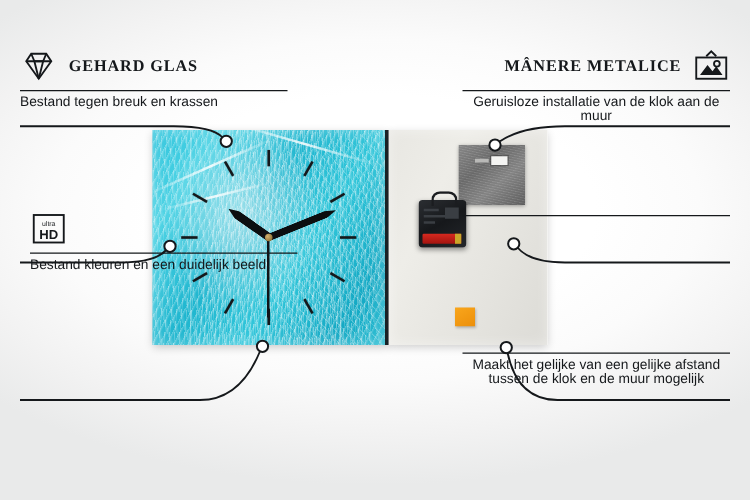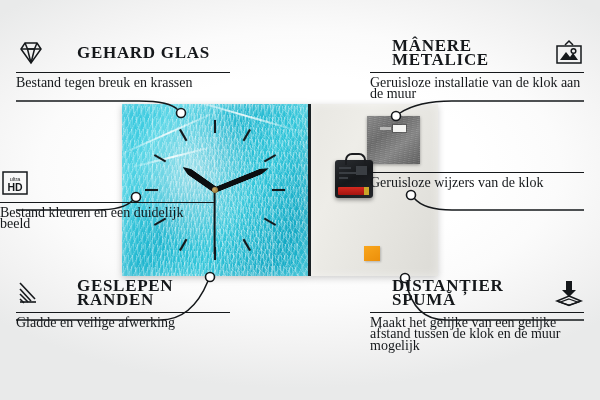--- a/index.html
+++ b/index.html
@@ -81,32 +81,32 @@
      background:linear-gradient(180deg,#0c0e10 0%,#0c0e10 78%,#15181b 100%);
      clip-path:polygon(50% 0,100% 22%,100% 100%,0 100%,0 22%);}
   #minuteHand{width:6px;height:58px;margin-left:-3px;margin-top:-58px;
      background:#0c0e10;clip-path:polygon(50% 0,100% 16%,100% 100%,0 100%,0 16%);}
   #secondHand{width:1.6px;height:64px;margin-left:-.8px;margin-top:-64px;background:#111418;}
   #hub{position:absolute;left:50%;top:50%;width:6px;height:6px;margin:-3px 0 0 -3px;border-radius:50%;
        background:radial-gradient(circle at 35% 35%,#d2b271,#7d6021);}
   
   .callout{position:absolute;width:214px;}
   .callout.left{text-align:left;}
-  .callout.right{text-align:left;}
+  .callout.right{text-align:center;}
   .hrow{display:flex;align-items:center;gap:9px;}
   .callout.right .hrow{justify-content:flex-end;}
   .ico{width:30px;height:30px;flex:0 0 30px;display:flex;align-items:center;justify-content:center;color:#15181b;}
   .ico svg{display:block;}
-  .ttl{font-family:"Liberation Serif", serif;font-weight:700;font-size:17px;letter-spacing:.7px;
-       color:#15181b;line-height:14.5px;text-transform:uppercase;margin-left:22px;}
+  .ttl{font-family:"Liberation Serif", serif;font-weight:700;font-size:13px;letter-spacing:.7px;
+       color:#15181b;line-height:14.5px;text-transform:uppercase;}
   .rule{height:1px;background:#15181b;margin-top:4px;}
-  .desc{font-family:Liberation Serif, serif;font-size:14px;line-height:11.6px;color:#15181b;margin-top:3.5px;}
+  .desc{font-family:Liberation Sans, sans-serif;font-size:11px;line-height:11.6px;color:#15181b;margin-top:3.5px;}
   
   #c-glass{left:16px;top:38px;}
-  #c-print{left:0;top:168px;}
+  #c-print{left:24px;top:168px;}
   #c-edges{left:16px;top:278px;}
   #c-handles{left:370px;top:38px;}
   #c-mech{left:370px;top:168px;}
   #c-spacer{left:370px;top:278px;}
   
   #leads{position:absolute;left:0;top:0;width:600px;height:400px;pointer-events:none;}
   .dot{fill:#ffffff;stroke:#15181b;stroke-width:1.6;}
   .lead{fill:none;stroke:#15181b;stroke-width:1.5;}
 </style>
 </head>
@@ -237,38 +237,20 @@
           <rect x="3" y="2" width="24" height="22" fill="none" stroke="#15181b" stroke-width="1.5"></rect>
           <text x="15" y="11" font-family="Liberation Sans, sans-serif" font-size="5.5" text-anchor="middle" fill="#15181b">ultra</text>
           <text x="15" y="21" font-family="Liberation Sans, sans-serif" font-size="10.5" font-weight="bold" text-anchor="middle" fill="#15181b">HD</text>
         </svg>
       </span>
     </div>
     <div class="rule"></div>
     <div class="desc">Bestand kleuren en een duidelijk beeld</div>
   </div>
 
-  <div class="callout left" id="c-edges">
-    <div class="hrow">
-      <span class="ico">
-        <svg width="28" height="26" viewBox="0 0 28 26">
-            <g stroke="#15181b" stroke-width="1.6" fill="none">
-          <path d="M3 3 L18 19"></path>
-              <path d="M3 9 L14 21"></path>
-              <path d="M3 14 L11 22"></path>
-              <path d="M3 19 L7 23"></path>
-              <path d="M3 22 H19"></path>
-        </g>
-          </svg>
-      </span>
-      <span class="ttl">GESLEPEN RANDEN</span>
-    </div>
-    <div class="rule"></div>
-    <div class="desc">Gladde en veilige afwerking</div>
-  </div>
 
   <div class="callout right" id="c-handles">
     <div class="hrow">
       <span class="ttl">MÂNERE METALICE</span>
       <span class="ico">
         <svg width="30" height="28" viewBox="0 0 30 28">
             <g fill="none" stroke="#15181b" stroke-width="1.5">
           <path d="M11 6 L15 2 L19 6"></path>
           <rect x="3" y="7" width="24" height="17"></rect>
           <path d="M6 21 L12 13 L16 18 L19 14 L24 21 Z" fill="#15181b" stroke="none"></path>
@@ -276,31 +258,20 @@
         </g>
           </svg>
       </span>
     </div>
     <div class="rule"></div>
     <div class="desc">Geruisloze installatie van de klok aan de muur</div>
   </div>
 
   <div class="callout right" id="c-mech">
     <div class="rule"></div>
-    <div class="desc">Geruisloze wijzers van de klok</div>
   </div>
 
   <div class="callout right" id="c-spacer">
-    <div class="hrow">
-      <span class="ttl">DISTANȚIER SPUMĂ</span>
-      <span class="ico">
-        <svg width="30" height="28" viewBox="0 0 30 28">
-          <path d="M12 2 h6 v9 h4 l-7 7 -7 -7 h4 z" fill="#15181b"></path>
-          <path d="M15 17 L27 22 L15 26.5 L3 22 Z" fill="none" stroke="#15181b" stroke-width="1.5"></path>
-          <path d="M15 20 L24 23.3 L15 26 L6 23.3 Z" fill="none" stroke="#15181b" stroke-width="1.2"></path>
-        </svg>
-      </span>
-    </div>
     <div class="rule"></div>
     <div class="desc">Maakt het gelijke van een gelijke afstand tussen de klok en de muur mogelijk</div>
   </div>
 
 </div>
 
 </body></html>

